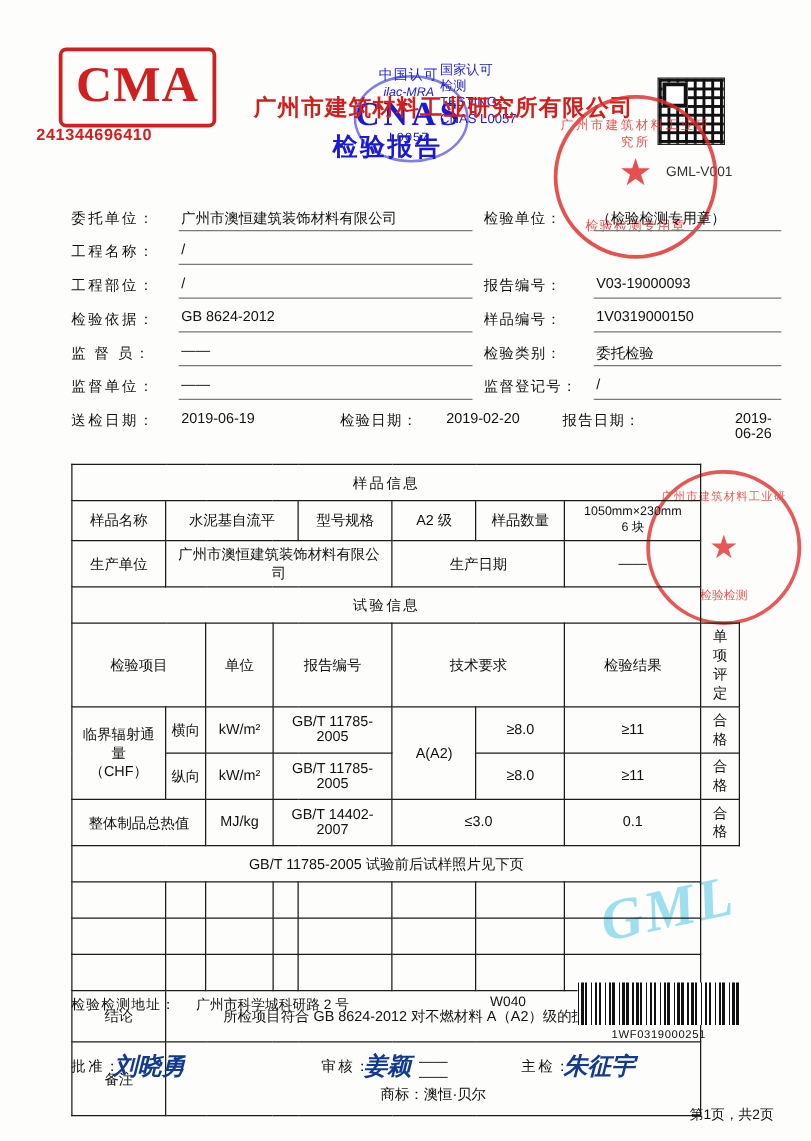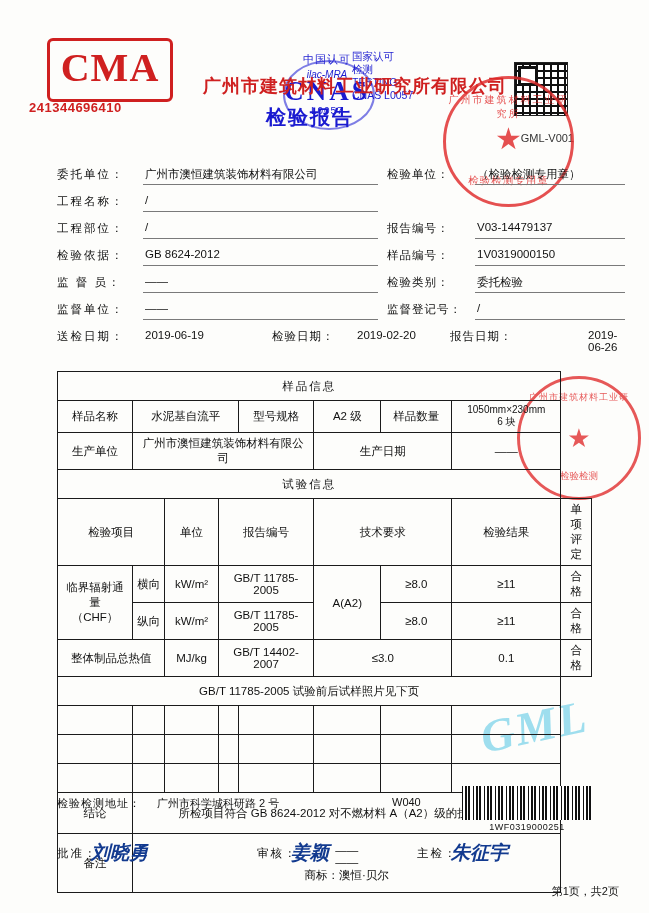--- a/index.html
+++ b/index.html
@@ -7,21 +7,21 @@
     width:649px;height:913px;
     background:#fdfdfb;
     font-family:"Liberation Sans","DejaVu Sans",sans-serif;
     color:#111;
     position:relative;
     overflow:hidden;
   }
   .page{position:relative;width:649px;height:913px;}
 
   
-  .hdr{position:absolute;left:0;top:0;width:601px;height:160px;}
+  .hdr{position:absolute;left:0;top:0;width:601px;height:160px;padding-left:12px;}
 
   .cma{
     position:absolute;left:47px;top:38px;width:120px;height:58px;
     border:3px solid #cf2020;border-radius:6px;
     color:#cf2020;font-weight:bold;font-size:40px;
     letter-spacing:1px;text-align:center;line-height:54px;
     font-family:"Liberation Serif","DejaVu Serif",serif;
   }
   .cma-num{
     position:absolute;left:29px;top:100px;width:150px;
@@ -209,21 +209,21 @@
       <span class="mlbl">工程名称：</span>
       <span class="mval">/</span>
       <span class="uline"></span>
     </div>
 
     <div class="mrow">
       <span class="mlbl">工程部位：</span>
       <span class="mval">/</span>
       <span class="uline"></span>
       <span class="mlbl2">报告编号：</span>
-      <span class="mval2">V03-14479137</span>
+      <span class="mval2">V03-19000093</span>
       <span class="uline2"></span>
     </div>
 
     <div class="mrow">
       <span class="mlbl">检验依据：</span>
       <span class="mval">GB 8624-2012</span>
       <span class="uline"></span>
       <span class="mlbl2">样品编号：</span>
       <span class="mval2">1V0319000150</span>
       <span class="uline2"></span>

